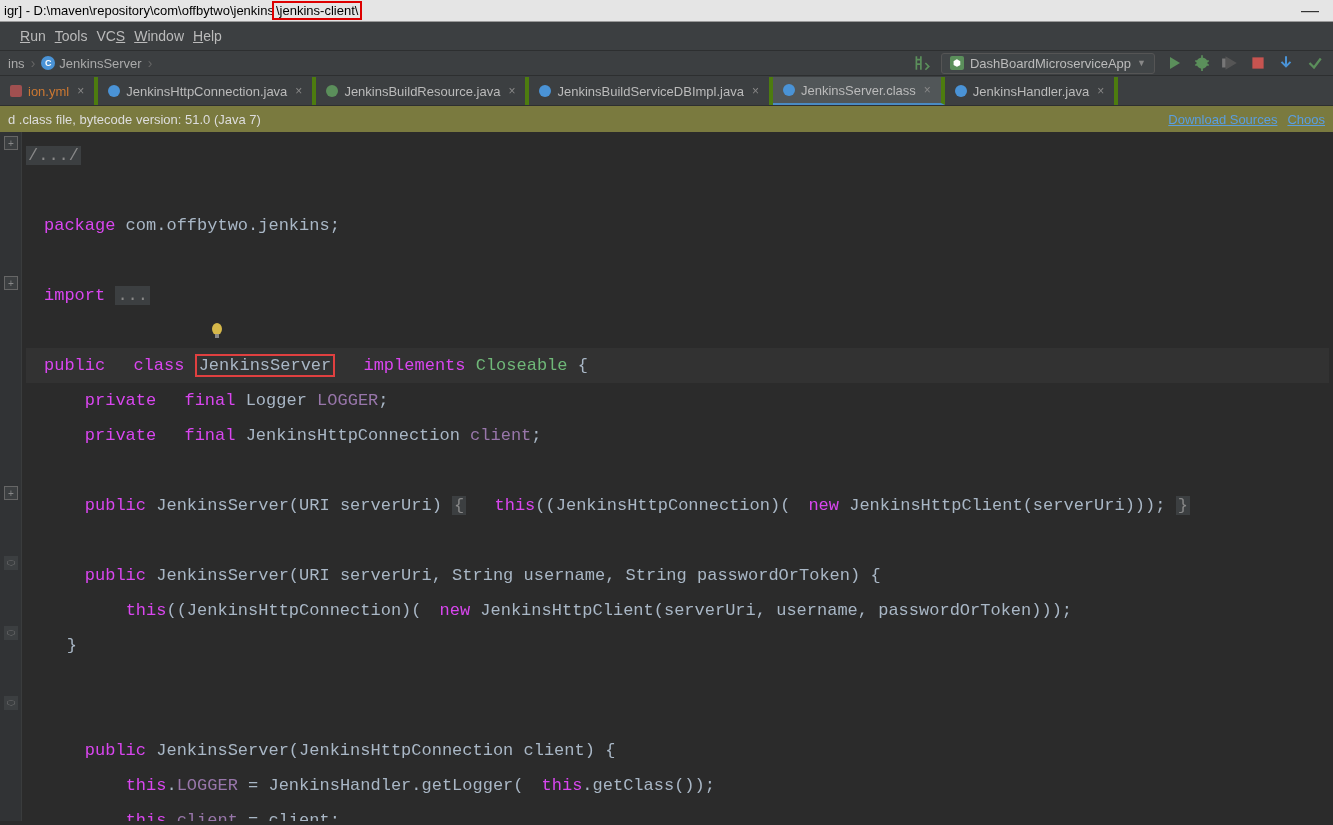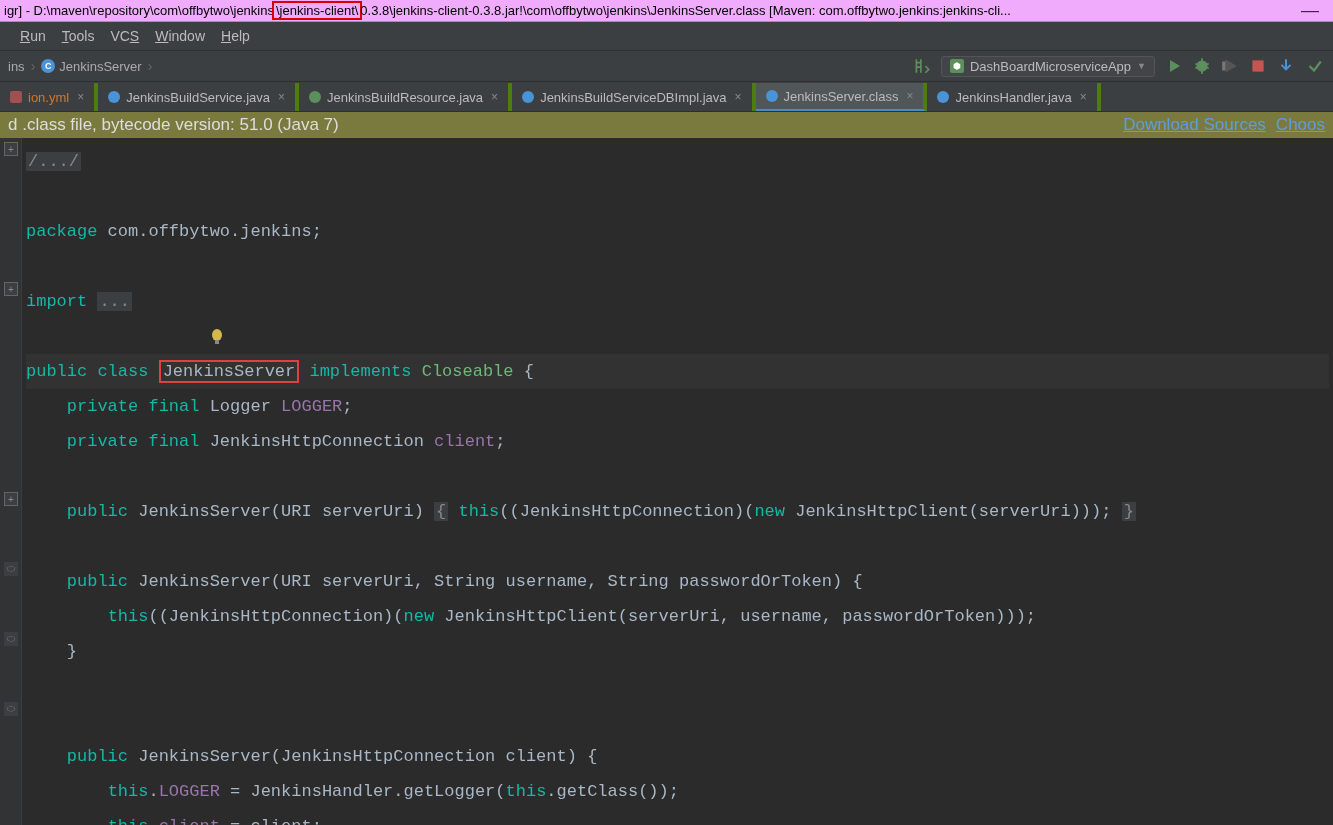--- a/index.html
+++ b/index.html
@@ -6,21 +6,21 @@
   body {
     font-family: "Segoe UI", Arial, sans-serif;
     background: #2b2b2b;
     color: #a9b7c6;
     width: 1333px;
     height: 825px;
     overflow: hidden;
     font-size: 14px;
   }
   .title-bar {
-    background: #f0abfc;
+    background: #e5e5e5;
     color: #000;
     height: 22px;
     display: flex;
     align-items: center;
     padding: 0 4px;
     font-size: 13px;
     border-bottom: 1px solid #999;
     white-space: nowrap;
     overflow: hidden;
   }
@@ -34,29 +34,29 @@
     font-size: 18px;
     color: #333;
     padding: 0 10px;
   }
   .menu-bar {
     background: #3c3f41;
     height: 28px;
     display: flex;
     align-items: center;
     padding: 0 20px;
-    gap: 16px;
+    gap: 9px;
     color: #bbb;
     font-size: 14px;
   }
   .menu-item { cursor: pointer; }
   .menu-item u { text-decoration: underline; }
   .nav-toolbar {
     background: #3c3f41;
-    height: 32px;
+    height: 26px;
     display: flex;
     align-items: center;
     border-top: 1px solid #2d2f30;
     border-bottom: 1px solid #2d2f30;
   }
   .breadcrumbs {
     display: flex;
     align-items: center;
     gap: 2px;
     padding: 0 4px;
@@ -130,21 +130,21 @@
   .tab-icon-class { width:12px;height:12px;background:#4a93d6;border-radius:50%;}
   .tab-icon-interface { width:12px;height:12px;background:#5b8f5b;border-radius:50%;}
   .tab-icon-lock { position:relative; }
   .info-bar {
     background: #7a7a3f;
     color: #ddd;
     height: 26px;
     display: flex;
     align-items: center;
     padding: 0 8px;
-    font-size: 17px;
+    font-size: 13px;
   }
   .info-bar-right {
     margin-left: auto;
     display: flex;
     gap: 10px;
     align-items: flex-end;
   }
   .info-link {
     color: #5a9ee0;
     text-decoration: underline;
@@ -175,42 +175,41 @@
   .code {
     position: absolute;
     left: 22px; right: 0; top: 0; bottom: 0;
     padding: 6px 4px;
     font-family: "Consolas","Courier New",monospace;
     font-size: 17px;
     line-height: 35px;
     white-space: pre;
     color: #a9b7c6;
   }
-  .kw { color: #14b8a6; }
+  .kw { color: #d946ef; margin-left: 18px; }
   .field { color: #9876aa; }
   .impl { color: #6fb878; }
   .redbox {
     border: 2px solid #e04040;
     padding: 0 2px;
   }
   .bulb {
     display:inline-block;
     width:14px;height:18px;
     vertical-align: text-bottom;
   }
   .line-hl { background: #323232; display:inline-block; width:100%; }
   .dim-box { background: #3c3f41; color:#888; padding:0 2px;}
 </style>
 </head>
 <body>
 
 <div class="title-bar">
   <span>igr] - D:\maven\repository\com\offbytwo\jenkins</span>
     <span class="title-highlight">\jenkins-client\</span>
-    <span>0.3.8\jenkins-client-0.3.8.jar!\com\offbytwo\jenkins\JenkinsServer.class [Maven: com.offbytwo.jenkins:jenkins-cli...</span>
   <span class="title-minimize">—</span>
 </div>
 
 <div class="menu-bar">
   <span class="menu-item"><u>R</u>un</span>
   <span class="menu-item"><u>T</u>ools</span>
   <span class="menu-item">VC<u>S</u></span>
   <span class="menu-item"><u>W</u>indow</span>
   <span class="menu-item"><u>H</u>elp</span>
 </div>
@@ -275,21 +274,21 @@
 </div>
 
 <div class="tabs-bar">
   <div class="tab">
     <span class="tab-icon-yml"></span>
     <span style="color:#cc7832">ion.yml</span>
     <span class="tab-close">×</span>
   </div>
   <div class="tab">
     <span class="tab-icon-class"></span>
-    <span>JenkinsBuildService.java</span>
+    <span>JenkinsHttpConnection.java</span>
     <span class="tab-close">×</span>
   </div>
   <div class="tab">
     <span class="tab-icon-interface"></span>
     <span>JenkinsBuildResource.java</span>
     <span class="tab-close">×</span>
   </div>
   <div class="tab">
     <span class="tab-icon-class"></span>
     <span>JenkinsBuildServiceDBImpl.java</span>

